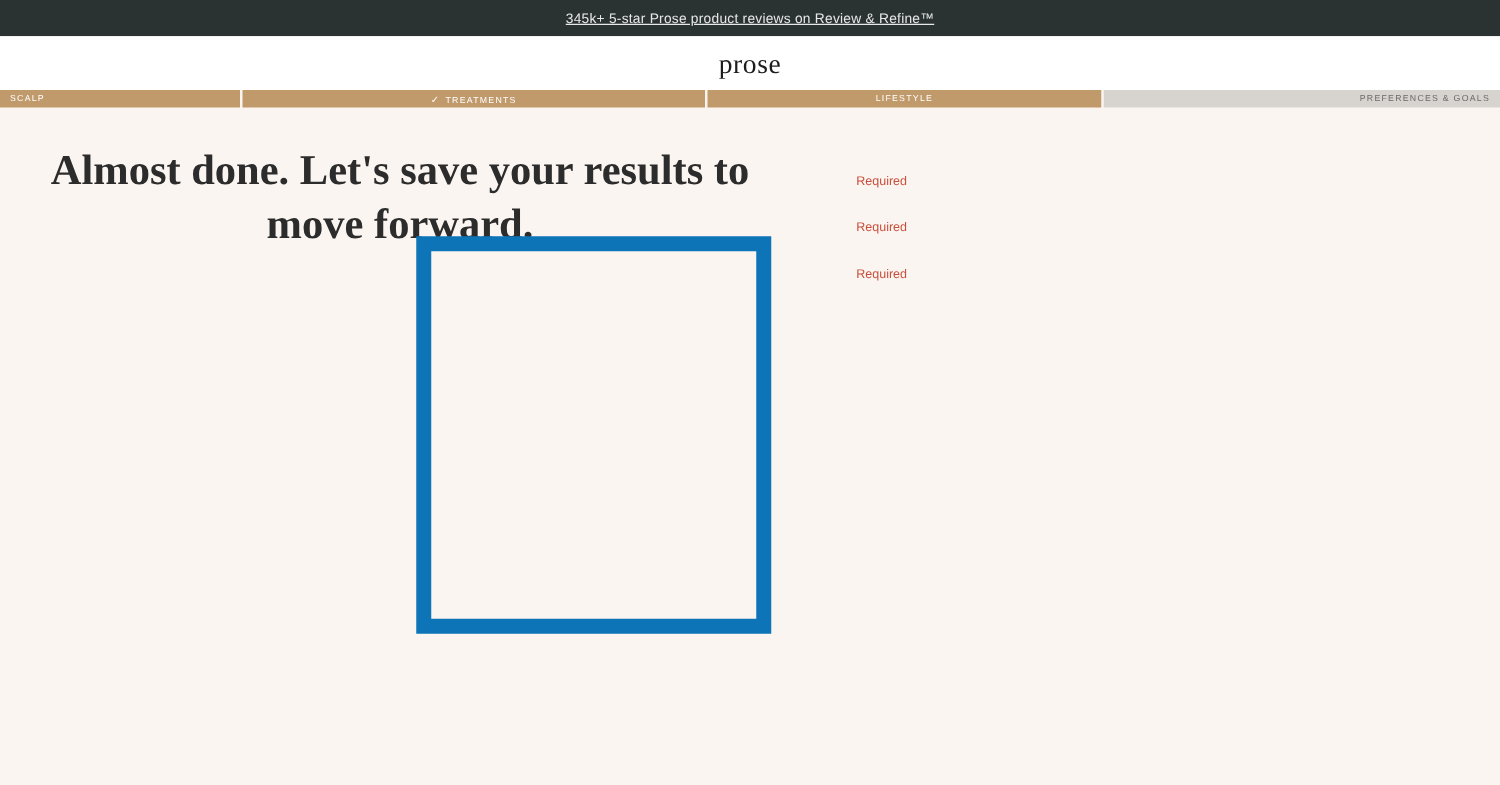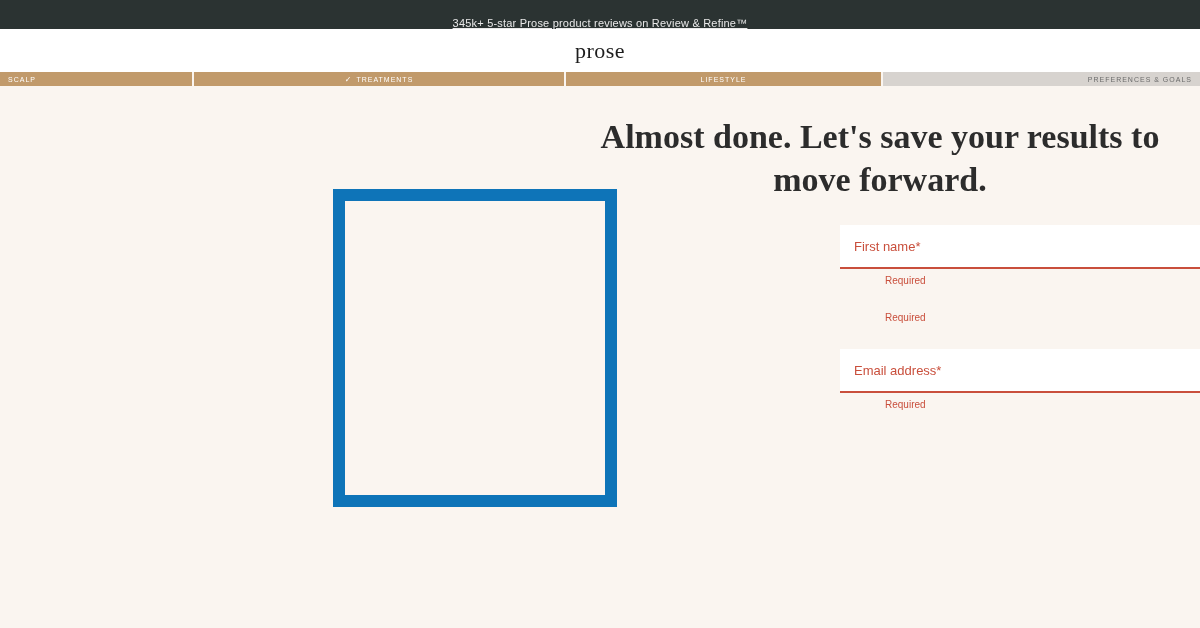--- a/index.html
+++ b/index.html
@@ -5,21 +5,21 @@
     * { box-sizing: border-box; margin: 0; padding: 0; }
     html, body { width: 1200px; height: 628px; overflow: hidden; font-family: Arial, Helvetica, sans-serif; }
     body { background: #faf5f0; }
 
     .topbar {
       width: 100%;
       height: 29px;
       background: #2b3332;
       color: #e8e8e8;
       display: flex;
-      align-items: flex-end;
+      align-items: center;
       justify-content: center;
       font-size: 11px;
       letter-spacing: 0.2px;
     }
     .topbar a {
       color: #e8e8e8;
       text-decoration: underline;
     }
 
     .brandbar {
@@ -60,22 +60,22 @@
     .seg.upcoming  { background: #d7d3cf; color: #6b6b6b; }
     .seg .label { position: absolute; left: 50%; transform: translateX(-50%); white-space: nowrap; }
     .seg .label-left { position: absolute; left: 8px; white-space: nowrap; }
     .seg .label-right { position: absolute; right: 8px; white-space: nowrap; }
     .seg .check { margin-right: 4px; font-size: 8px; }
 
     .main {
       width: 100%;
       padding-top: 30px;
       display: flex;
-      flex-direction: column;
-      align-items: flex-end;
+      flex-direction: row;
+      align-items: flex-start;
     }
 
     .headline {
       font-family: Georgia, 'Times New Roman', serif;
       font-size: 34px;
       color: #2c2c2c;
       text-align: center;
       line-height: 1.25;
       max-width: 640px;
     }
@@ -160,29 +160,27 @@
     <span class="label-right">PREFERENCES &amp; GOALS</span>
   </div>
 </div>
 
 <div class="main">
   <h1 class="headline">Almost done. Let's save your results to move forward.</h1>
 
   <div class="form">
 
     <div class="field-wrap">
-      <input class="input" type="text" placeholder="First name*" style="">
       <span class="err">Required</span>
     </div>
 
     <div class="field-wrap">
       <span class="err">Required</span>
     </div>
 
     <div class="field-wrap">
-      <input class="input" type="email" placeholder="Email address*" style="">
       <span class="err">Required</span>
     </div>
 
   </div>
 </div>
 
 <div class="highlight-box"></div>
 
 </body></html>

